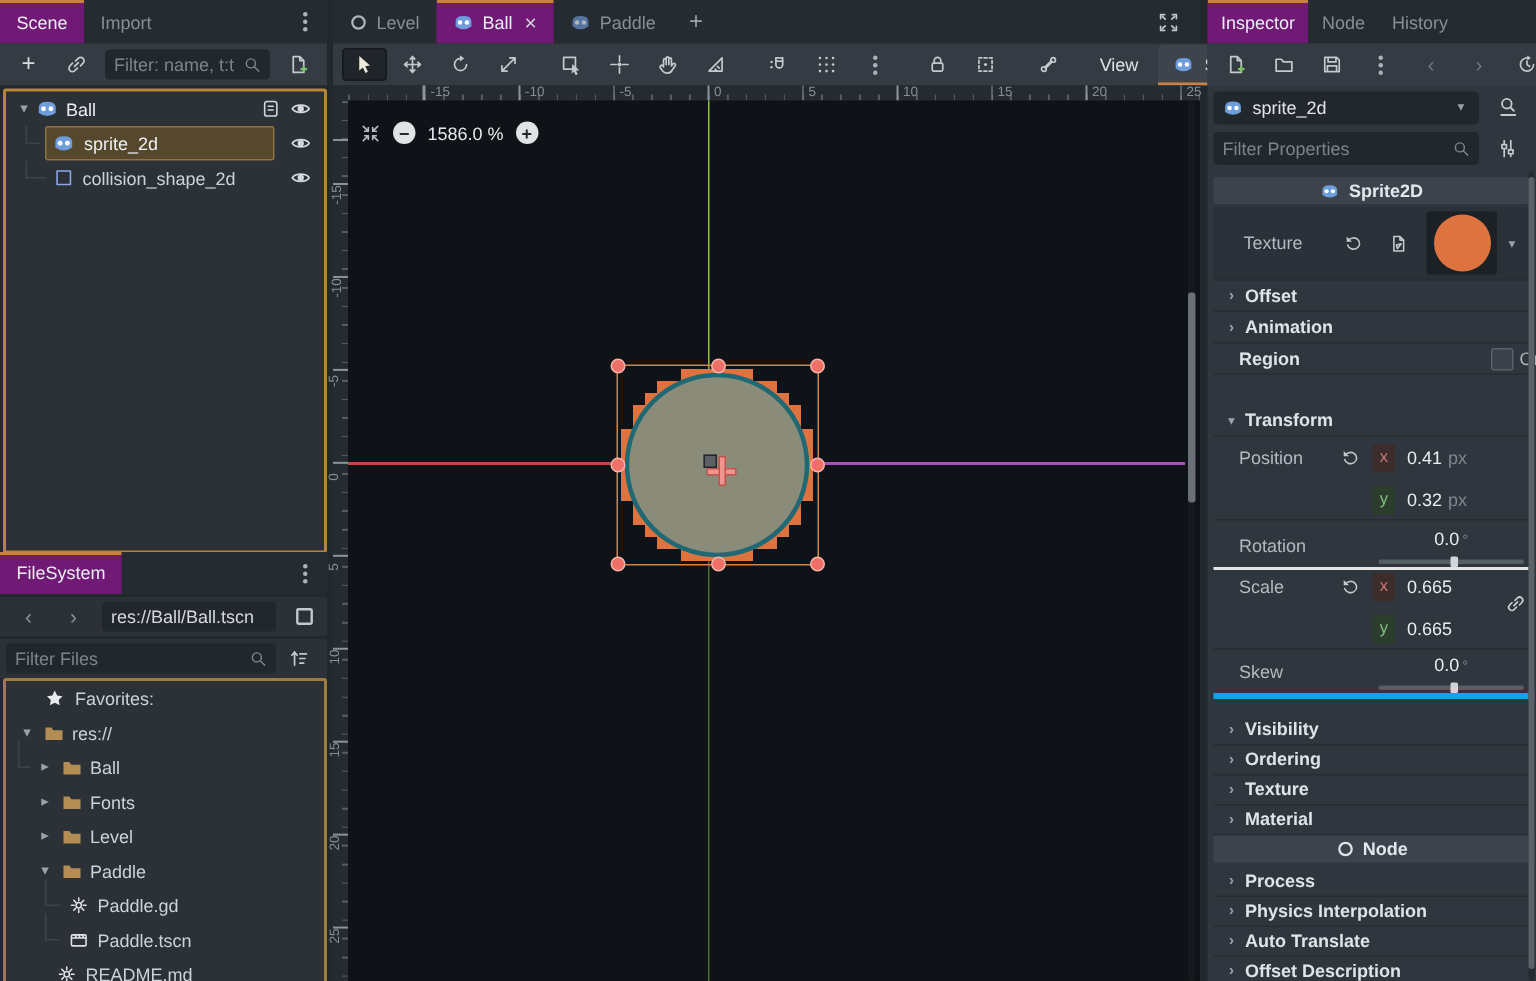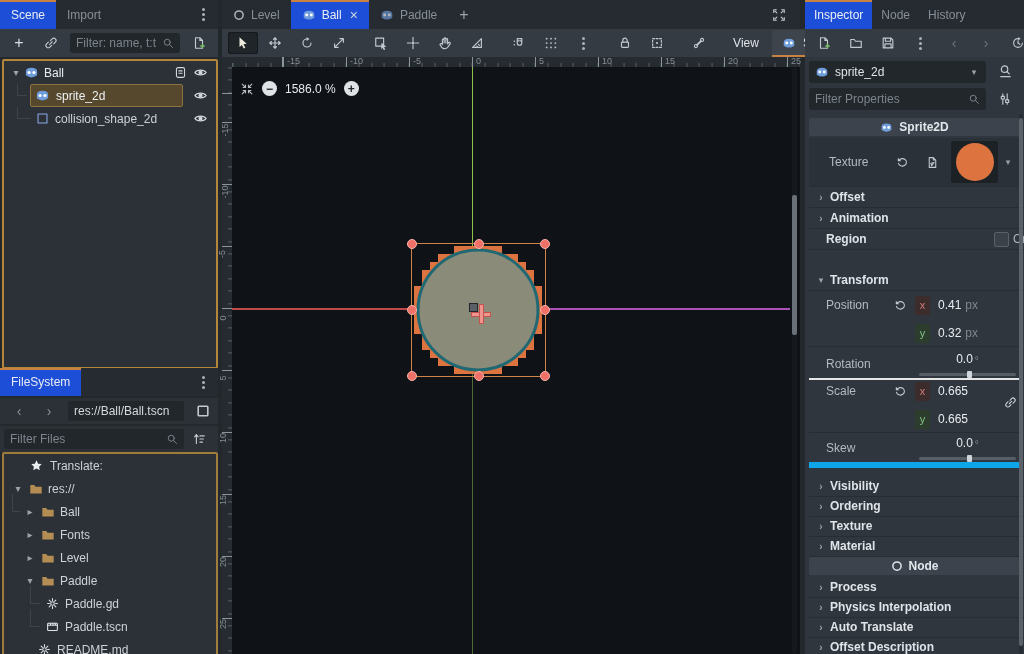--- a/index.html
+++ b/index.html
@@ -7,21 +7,21 @@
        font-family:"Liberation Sans","DejaVu Sans",sans-serif;font-size:12px;color:#cfd5da;
        -webkit-font-smoothing:antialiased}
   .abs{position:absolute}
   .row{display:flex;align-items:center}
   svg{display:block}
   .ic{stroke:currentColor;fill:none;stroke-width:1.3;stroke-linecap:round;stroke-linejoin:round}
 
   
   .tabbar{background:#262b31;display:flex;align-items:stretch}
   .tab{display:flex;align-items:center;gap:6px;padding:0 11px;color:#868f97;cursor:default;white-space:nowrap}
-  .tab.active{background:#1d4ed8;color:#e9edf1;box-shadow:inset 0 2px 0 #c98242}
+  .tab.active{background:#701a75;color:#e9edf1;box-shadow:inset 0 2px 0 #c98242}
   .vdots{width:3px;height:3px;border-radius:50%;background:#aab1b8;box-shadow:0 5px 0 #aab1b8,0 10px 0 #aab1b8;margin-bottom:10px}
   .toolbar{background:#343b43;display:flex;align-items:center;gap:2px;padding:0 4px}
   .tbtn{min-width:24px;height:22px;display:flex;align-items:center;justify-content:center;border-radius:3px;color:#c3c9cf;padding:0 3px}
   .tbtn.pressed{background:#20252a;color:#ece8da;box-shadow:inset 0 0 0 1px #15181c}
   .vsep{width:1px;height:17px;background:#454d55;margin:0 4px}
   .inputbox{background:#22272c;border-radius:3px;height:20px;display:flex;align-items:center;padding:0 6px;color:#7c848c;gap:6px}
   .inputbox .ph{flex:1;overflow:hidden;white-space:nowrap}
 
   
   .treepanel{background:#2b3137;border:2px solid #b3863c;border-radius:2px;overflow:hidden}
@@ -188,21 +188,21 @@
           <path d="M5 3 v10 M5 3 l-2 2.5 M5 3 l2 2.5 M9 4.5 h5 M9 8 h4 M9 11.5 h3"></path>
         </svg>
     </div>
   </div>
 
   <div class="treepanel abs" style="left:2px;top:452px;width:212px;height:200px;border-color:#a07c3a">
     <div class="trow" style="padding-left:26px;gap:7px">
       <svg width="13" height="13" viewBox="0 0 16 16">
           <path fill="#e8ecef" d="M8 1.6 l2 4.1 4.4.6 -3.2 3.1 .8 4.4 L8 11.7 4 13.8 4.8 9.4 1.6 6.3 6 5.7 Z"></path>
         </svg>
-      <span>Translate:</span>
+      <span>Favorites:</span>
     </div>
     <div class="trow" style="padding-left:8px;gap:5px">
       <span class="chev">▾</span>
       <svg width="14" height="14" viewBox="0 0 16 16">
           <path fill="#b48d55" d="M1.5 3.5 h4.5 l1.5 2 h7 v7.5 h-13 Z"></path>
         </svg>
       <span>res://</span>
     </div>
     <div class="trow" style="padding-left:20px;gap:5px">
       <span style="position:absolute;left:8px;top:-6px;width:1px;height:18px;background:#3d444c"></span>
@@ -680,21 +680,21 @@
     <span class="chip y">y</span>
     <div class="row" style="width:70px;height:19px;padding-left:8px">
       <span class="val">0.665</span>
     </div>
     <div style="width:12px"></div>
   </div>
   <svg class="ic abs" width="13" height="13" viewBox="0 0 16 16" style="left:199px;top:396px;color:#cfd5db">
       <path d="M6.5 9.5 L9.5 6.5 M5 7 l-2 2 a2.6 2.6 0 0 0 3.7 3.7 l2-2 M11 9 l2-2 a2.6 2.6 0 0 0 -3.7-3.7 l-2 2"></path>
     </svg>
 
-  <div class="row abs" style="left:4px;top:434px;width:211px;height:28px;border-bottom:6px solid #0ea5e9">
+  <div class="row abs" style="left:4px;top:434px;width:211px;height:28px;border-bottom:4px solid #0ea5e9">
     <span class="plabel" style="margin-left:17px">Skew</span>
     <div style="flex:1"></div>
     <div class="spin" style="width:97px;margin-right:4px">
       <span class="val">0.0</span>
       <span class="unit" style="font-size:10px;margin-left:2px;align-self:flex-start;margin-top:3px">°</span>
       <div class="slider" style="position:absolute;left:0;right:0;bottom:0">
           <span class="grab" style="left:48px"></span>
         </div>
     </div>
   </div>

